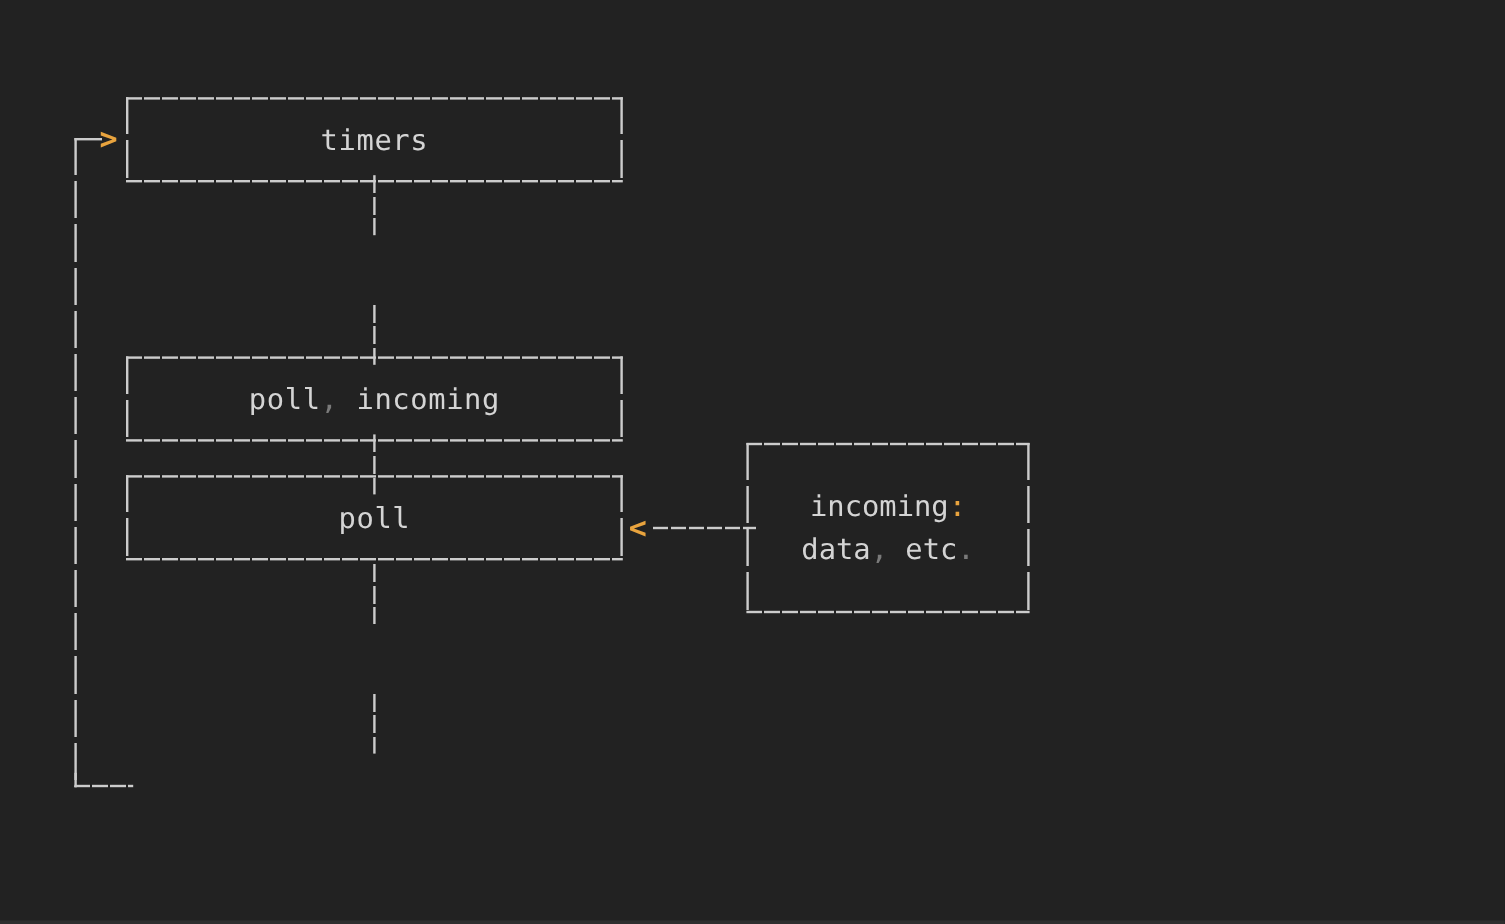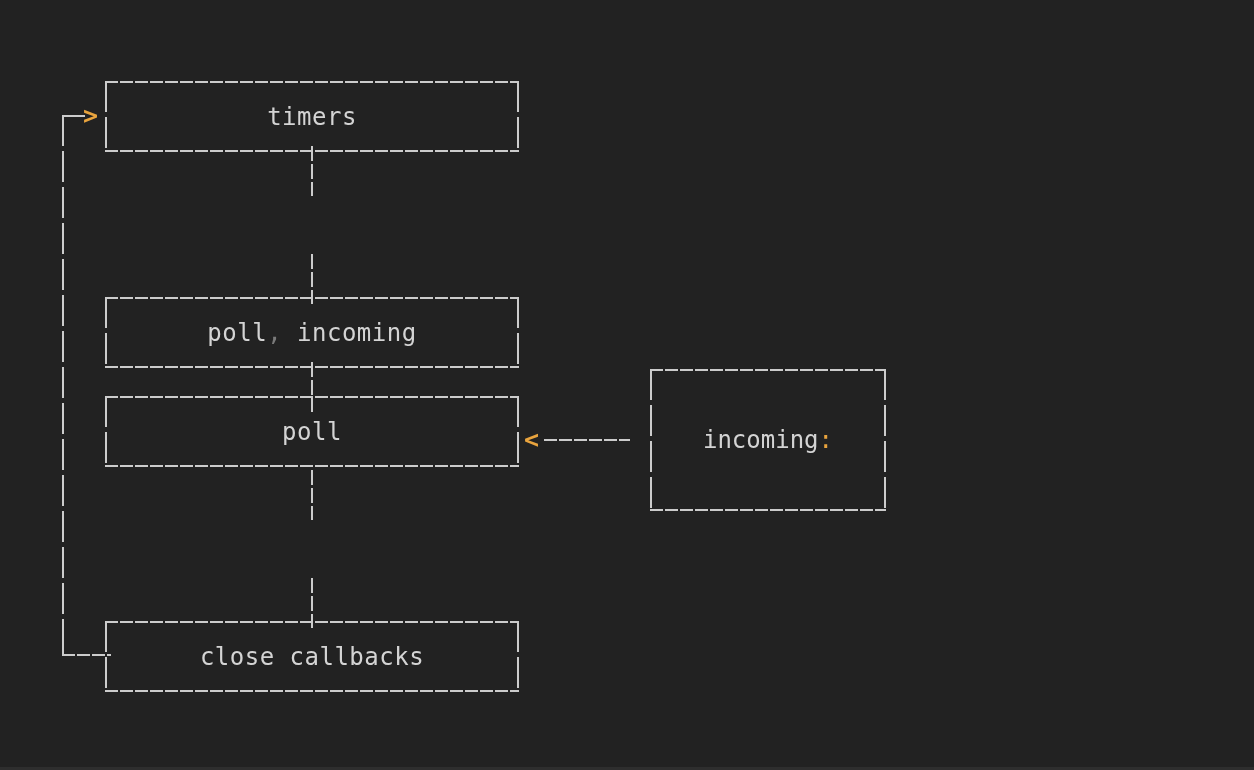--- a/index.html
+++ b/index.html
@@ -36,21 +36,20 @@
   .sbox{
     position:absolute;
     left:622px;top:369px;width:236px;height:142px;
     display:flex;flex-direction:column;justify-content:center;
     text-align:center;font-size:24px;line-height:36px;white-space:pre;
     background:
       repeating-linear-gradient(90deg,var(--line) 0 13px,transparent 13px 15px) left top/100% 2px no-repeat,
       repeating-linear-gradient(90deg,var(--line) 0 13px,transparent 13px 15px) left bottom/100% 2px no-repeat,
       repeating-linear-gradient(180deg,var(--line) 0 31px,transparent 31px 36px) left top/2px 100% no-repeat,
       repeating-linear-gradient(180deg,var(--line) 0 31px,transparent 31px 36px) right top/2px 100% no-repeat;
-    margin-left: 28px;
   }
 
   
   .vconn{
     position:absolute;left:311px;width:2px;height:50px;
     background:repeating-linear-gradient(180deg,var(--line) 0 15px,transparent 15px 18px);
   }
   .loop-v{
     position:absolute;left:62px;top:115px;width:2px;height:541px;
     background:
@@ -87,30 +86,28 @@
 
   <div class="pbox" style="top:81px">
     <span class="label"><span>timers</span></span>
   </div>
   <div class="pbox" style="top:297px">
     <span class="label"><span>poll</span><span class="c-dim">,</span><span> incoming</span></span>
   </div>
   <div class="pbox" style="top:396px">
     <span class="label"><span>poll</span></span>
   </div>
-  <div class="pbox" style="top:621px">
-    <span class="label"><span>close callbacks</span></span>
-  </div>
 
   <div class="vconn" style="top:146px"></div>
   <div class="vconn" style="top:254px"></div>
   <div class="vconn" style="top:362px"></div>
   <div class="vconn" style="top:470px"></div>
   <div class="vconn" style="top:578px"></div>
 
   <div class="sbox">
     <div><span>incoming</span><span class="c-accent">:</span></div>
+    <div><span>data</span><span class="c-dim">,</span><span> etc</span><span class="c-dim">.</span></div>
   </div>
   <div class="hline side-h"></div>
   <span class="arrow side-arrow">&lt;</span>
 
   <div class="bottom-strip"></div>
 </div>
 
 </body></html>

